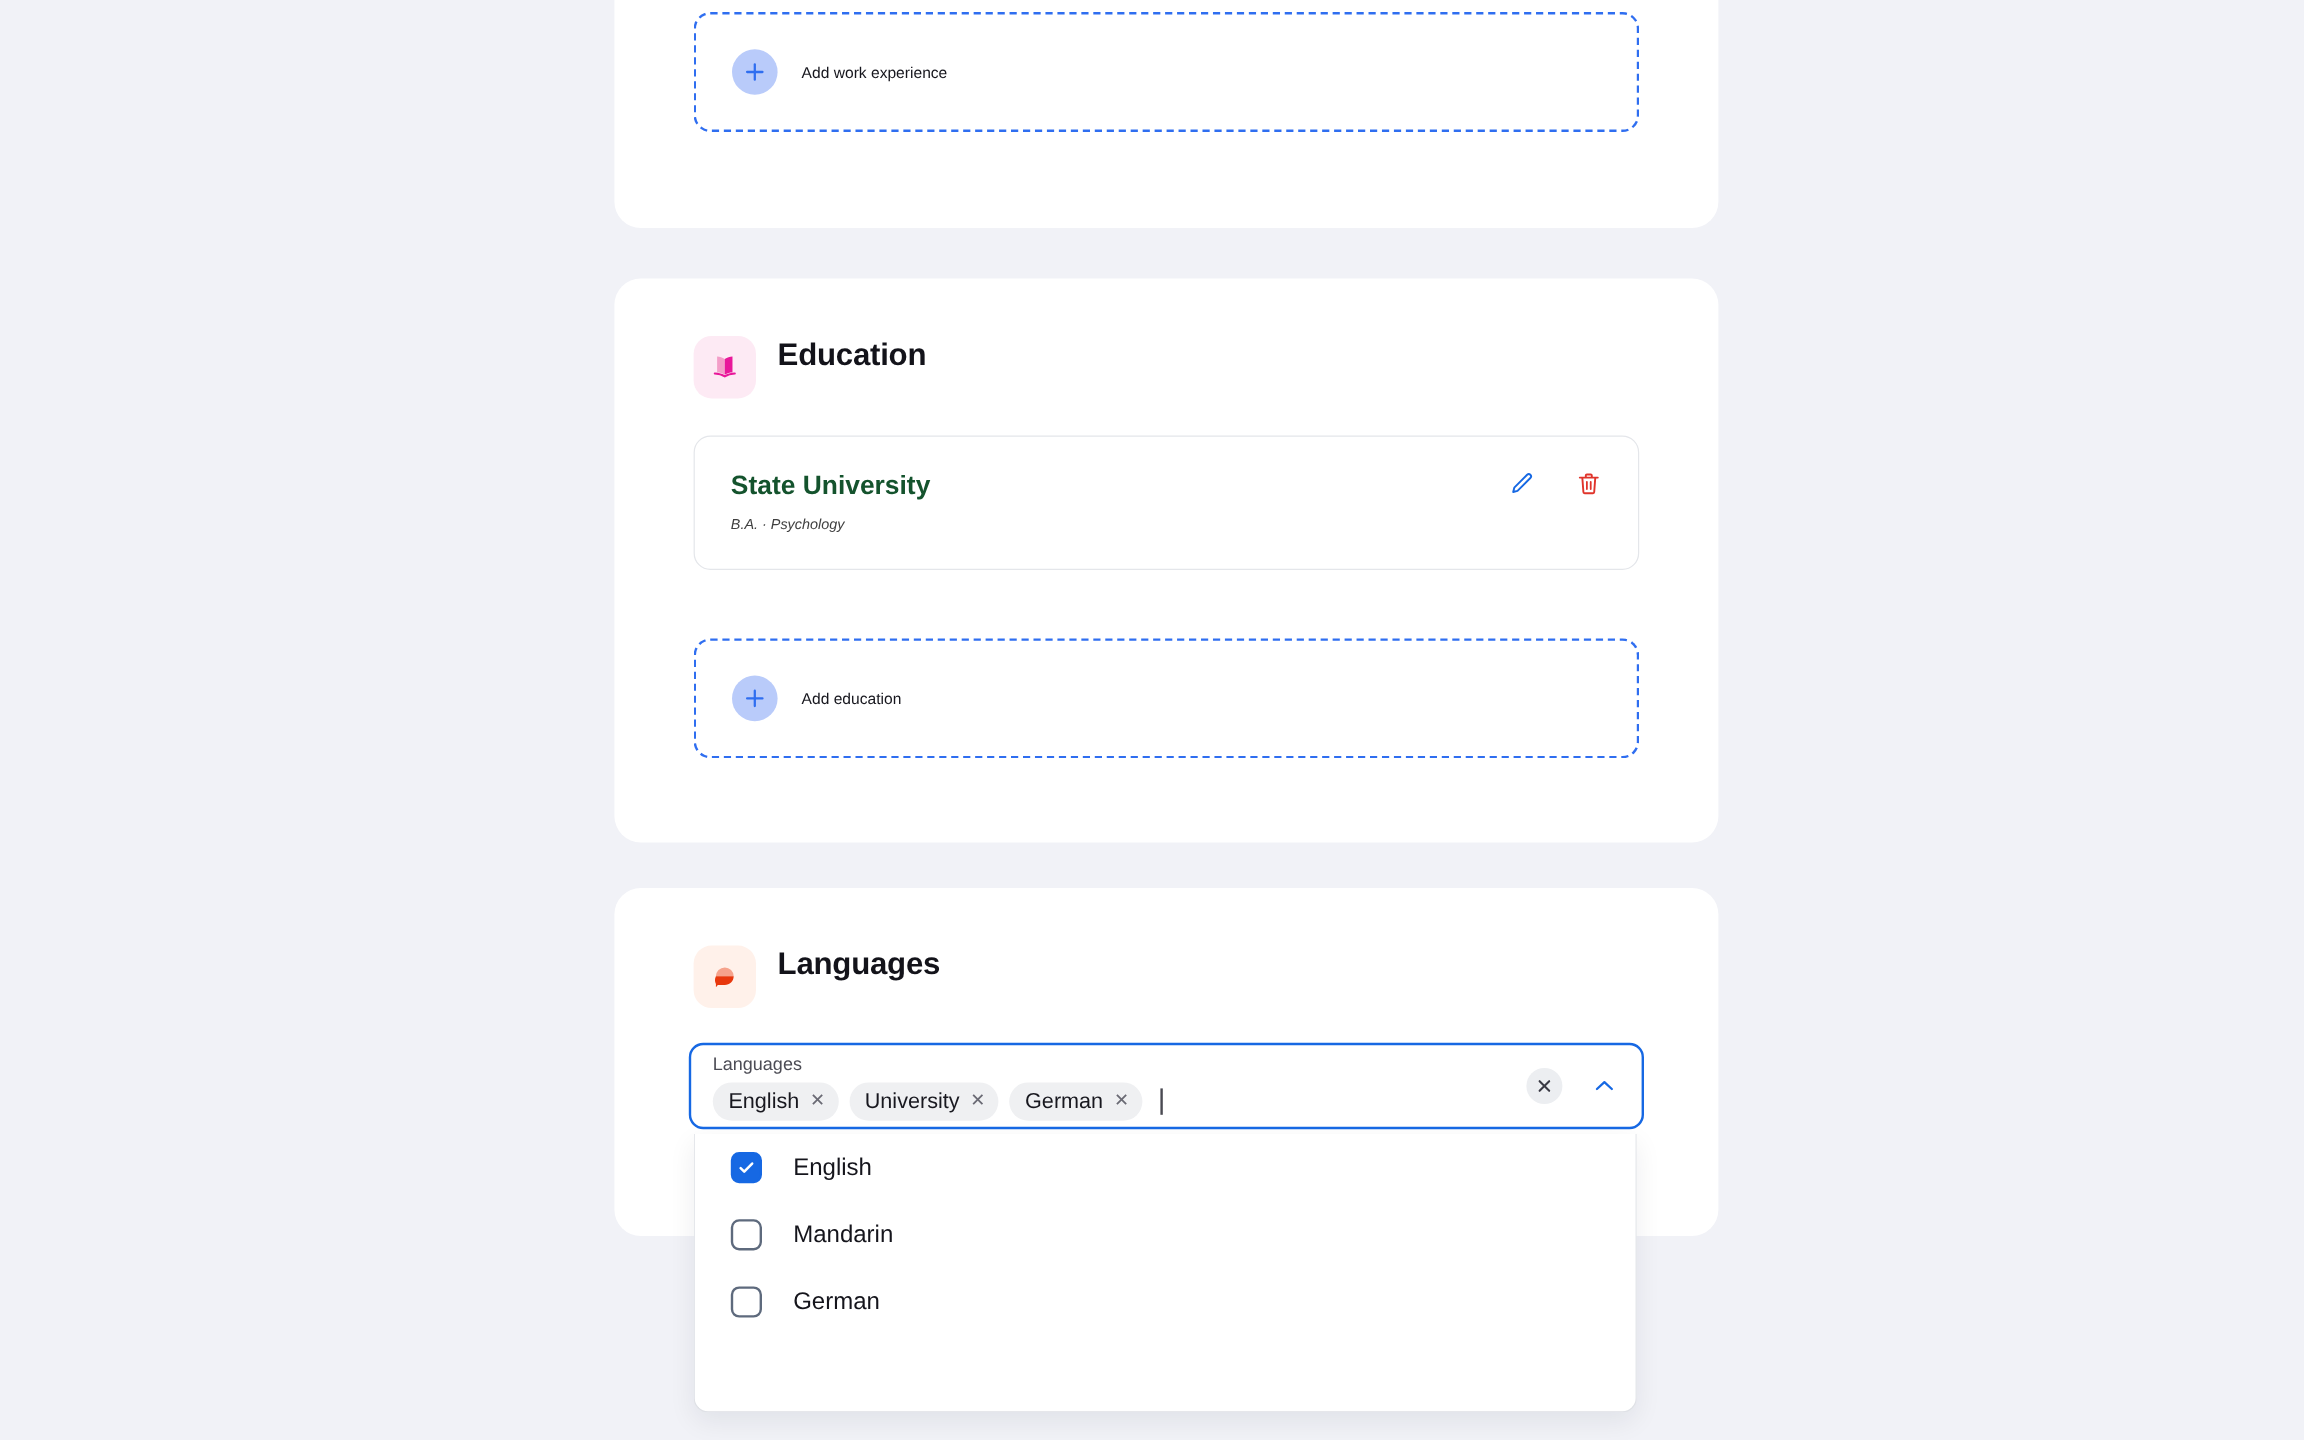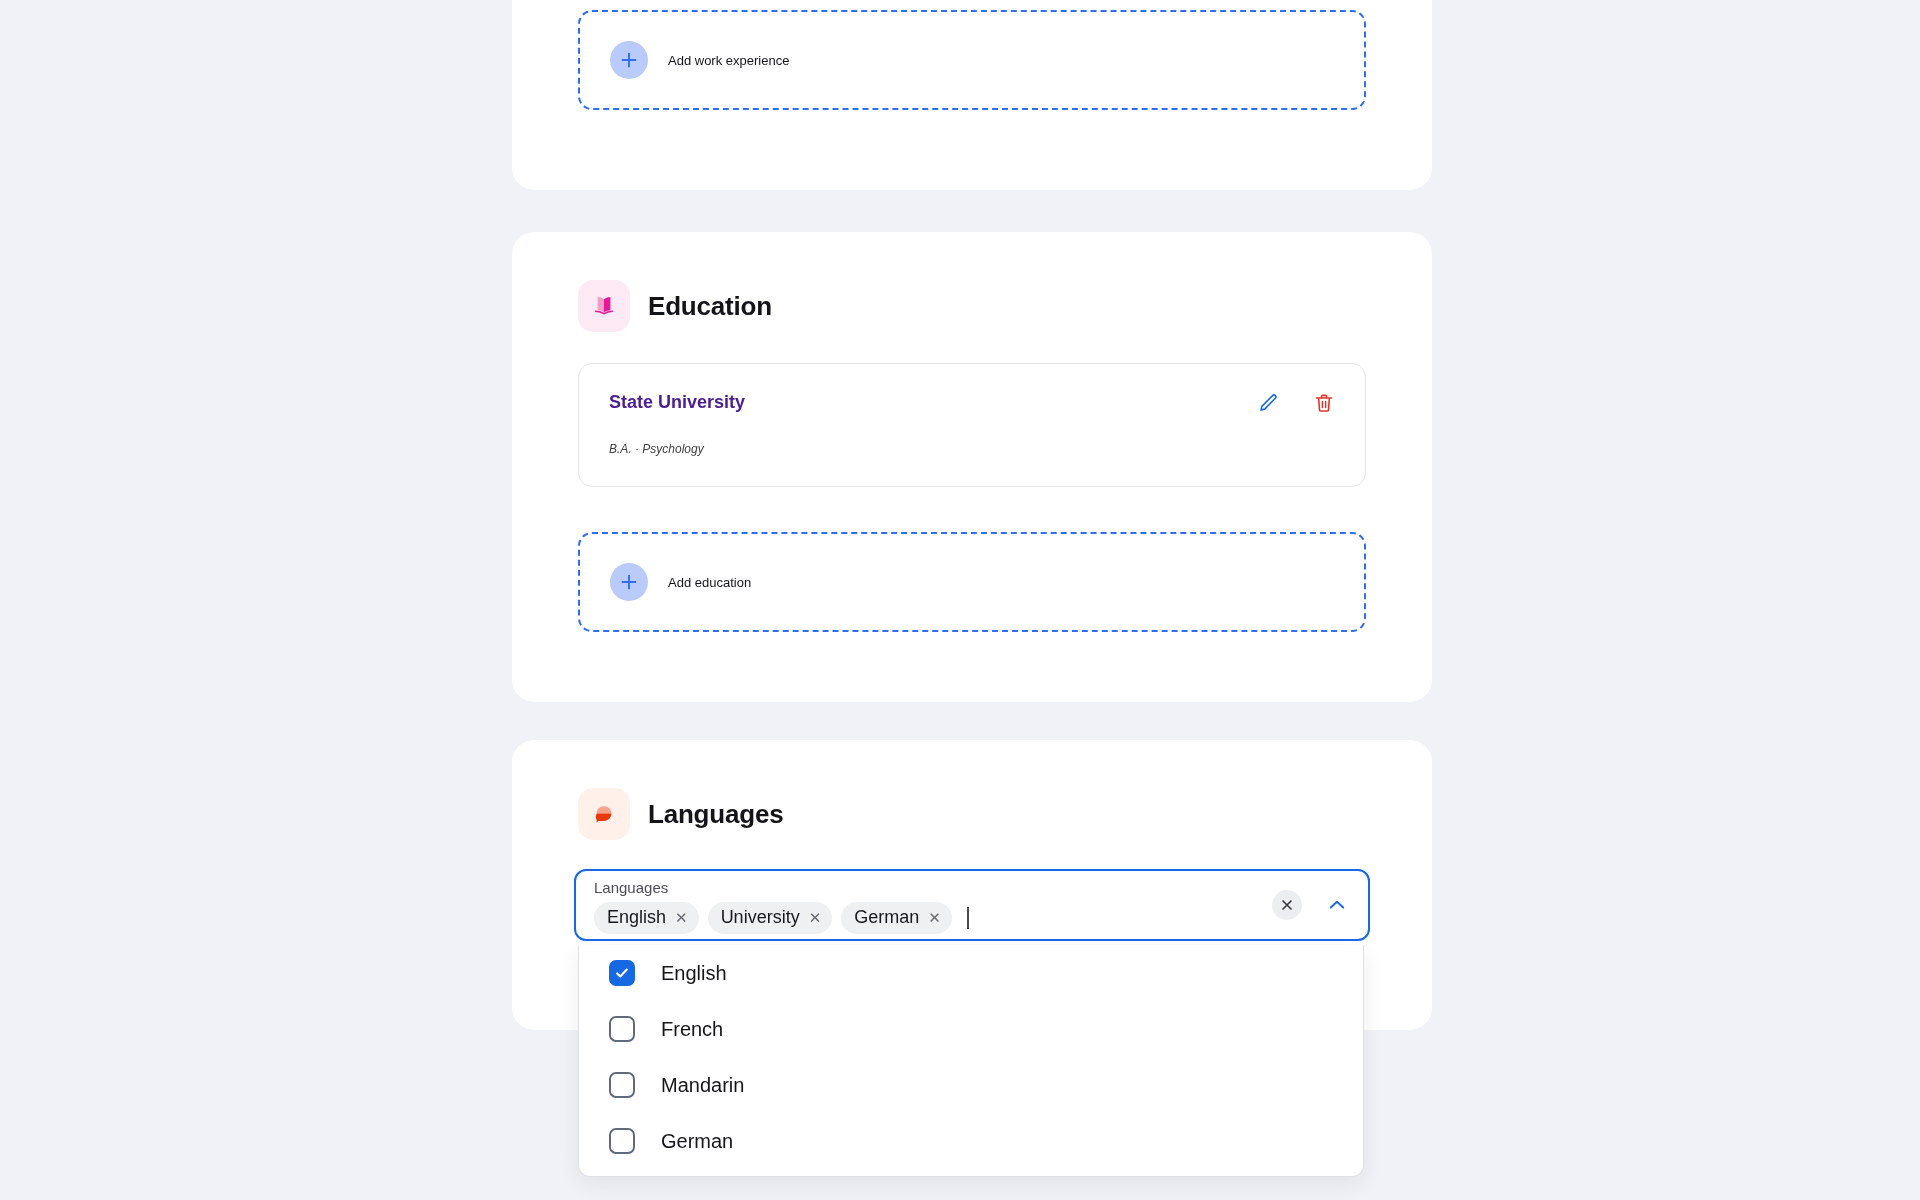--- a/index.html
+++ b/index.html
@@ -29,21 +29,21 @@
   }
 
   .card-work  { top: -140px; height: 330px; }
   .card-edu   { top: 232px;  height: 470px; }
   .card-lang  { top: 740px;  height: 290px; }
 
   
   .section-head {
     position: absolute;
     display: flex;
-    align-items: center;
+    align-items: flex-start;
     gap: 18px;
   }
 
   .sec-icon {
     width: 52px;
     height: 52px;
     border-radius: 15px;
     display: flex;
     align-items: center;
     justify-content: center;
@@ -65,24 +65,24 @@
     position: absolute;
     left: 578px;
     width: 788px;
     border: 1px solid #e4e6ea;
     border-radius: 14px;
     background: #fff;
     padding: 28px 30px 30px 30px;
   }
 
   .entry-title {
-    font-size: 18px;
+    font-size: 22px;
     font-weight: 600;
-    color: #4c1d95;
-    margin-bottom: 29px;
+    color: #14532d;
+    margin-bottom: 12px;
   }
 
   .entry-sub {
     font-size: 12px;
     color: #404040;
     font-style: italic;
   }
 
   .entry-actions {
     position: absolute;
@@ -373,24 +373,20 @@
     <div class="option">
       <span class="cbox checked">
         <svg width="16" height="16" viewBox="0 0 16 16" fill="none">
           <path d="M3.2 8.4l3 3 6.6-6.8" stroke="#ffffff" stroke-width="2.1" stroke-linecap="round" stroke-linejoin="round"></path>
         </svg>
       </span>
       <span class="opt-label">English</span>
     </div>
     <div class="option">
       <span class="cbox"></span>
-      <span class="opt-label">French</span>
-    </div>
-    <div class="option">
-      <span class="cbox"></span>
       <span class="opt-label">Mandarin</span>
     </div>
     <div class="option">
       <span class="cbox"></span>
       <span class="opt-label">German</span>
     </div>
   </div>
 
 </div>
 

